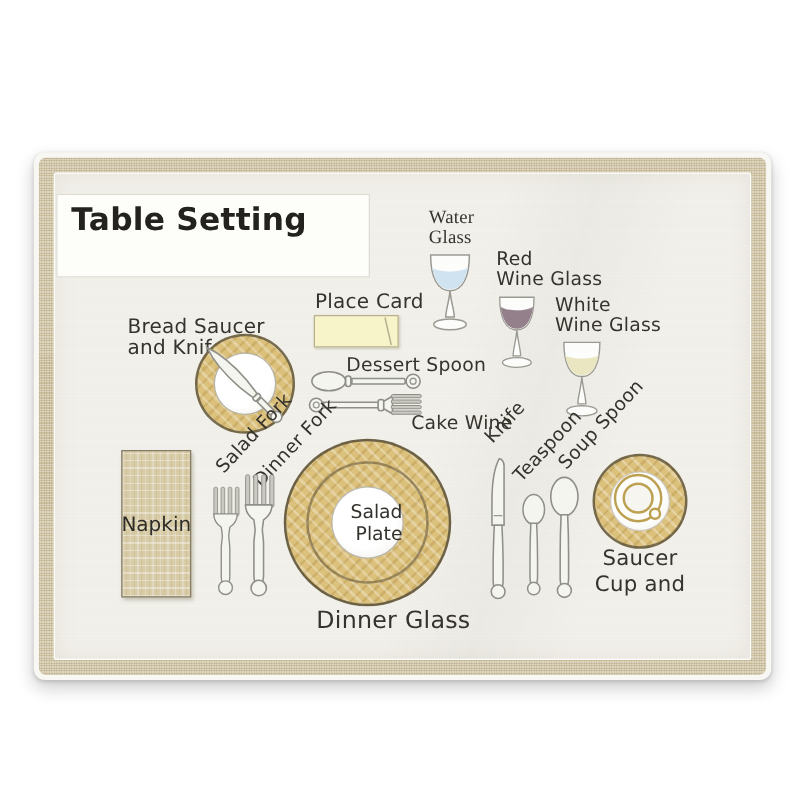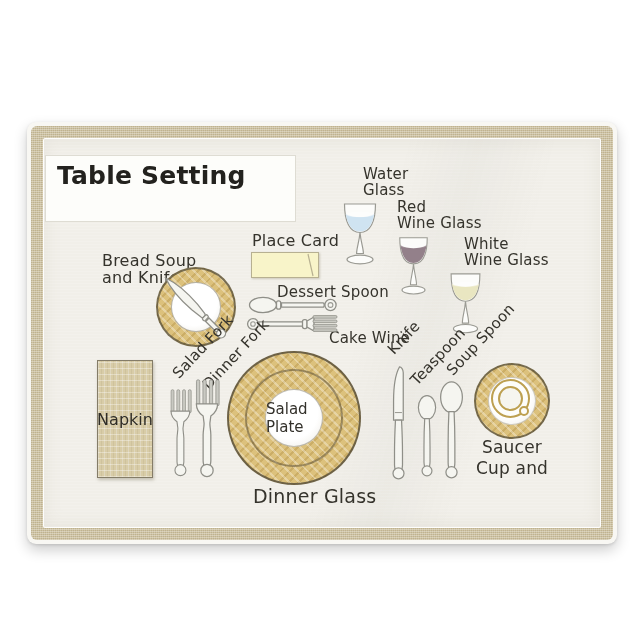--- a/index.html
+++ b/index.html
@@ -52,21 +52,21 @@
   }
   .circ{position:absolute;border-radius:50%;box-sizing:border-box;}
   .bread-plate{left:156px;top:251px;width:80px;height:80px;border:2px solid rgba(78,70,52,.72);}
   .bread-plate-center{left:171px;top:266px;width:50px;height:50px;background:radial-gradient(circle at 45% 40%, #ffffff 60%, #e9e7df 100%);border:1px solid rgba(96,88,68,.45);}
   .dinner-plate{left:227px;top:335px;width:134px;height:134px;border:2px solid rgba(78,70,52,.78);}
   .salad-plate-ring{left:245px;top:353px;width:98px;height:98px;border:2px solid rgba(96,84,56,.55);}
   .salad-plate-center{
     left:265px;top:373px;width:58px;height:58px;
     background:radial-gradient(circle at 45% 40%, #ffffff 58%, #eae8e0 100%);
     border:1px solid rgba(96,88,68,.40);
-    display:flex;flex-direction:column;align-items:flex-start;justify-content:center;
+    display:flex;flex-direction:column;align-items:flex-end;justify-content:center;
   }
   .salad-plate-center .lbl-in{font-size:15px;line-height:18px;color:#33312b;}
   
   .napkin{
     position:absolute;left:97px;top:344px;width:56px;height:118px;box-sizing:border-box;
     background-color:var(--napkin,#d8cca7);
     background-image:
       repeating-linear-gradient(0deg, rgba(255,255,255,.35) 0 1px, transparent 1px 6px),
       repeating-linear-gradient(90deg, rgba(255,255,255,.35) 0 1px, transparent 1px 6px),
       repeating-linear-gradient(90deg, rgba(120,105,70,.10) 0 1px, transparent 1px 3px);
@@ -104,21 +104,21 @@
   <div class="placemat">
     <div class="mat-border"></div>
     <div class="mat-inner"></div>
   </div>
 
   <div class="title-box">
     <div class="title-line">Table Setting</div>
   </div>
 
   <div class="lbl" style="left:102px;top:236px;font-size:16px;">
-    <div>Bread Soup</div>
+    <div>Bread Saucer</div>
     <div>and Knife</div>
   </div>
   <div class="circ gold bread-plate"></div>
   <div class="circ bread-plate-center"></div>
   <div class="item butter-knife" style="left:152px;top:284px;width:88px;height:14px;">
     <svg width="88" height="14" viewBox="0 0 88 14">
       <path class="metal" d="M2,7 C13,3 29,2 43,3 L55,4.5 C57.5,5 57.5,9 55,9.5 L43,11 C29,12 13,11 2,7 Z"></path>
       <rect class="metal" x="56.5" y="3.8" width="3.6" height="6.4" rx="1.4"></rect>
       <path class="metal" d="M61,4.6 H75 C76.4,4.6 76.9,9.4 75,9.4 H61 Z"></path>
       <circle class="metal" cx="80.5" cy="7" r="4.4"></circle>
@@ -151,21 +151,21 @@
       <path class="metal" d="M13,8.8 H56 C57.4,8.8 57.4,13.2 56,13.2 H13 Z"></path>
       <rect class="metal" x="56.5" y="6.6" width="4.6" height="9" rx="2"></rect>
       <path class="metal" d="M61,8 L68,4 V18 L61,14 Z"></path>
       <rect class="tine" x="67" y="2.6" width="24" height="2.6" rx="1.2"></rect>
       <rect class="tine" x="67" y="7.0" width="24" height="2.6" rx="1.2"></rect>
       <rect class="tine" x="67" y="11.4" width="24" height="2.6" rx="1.2"></rect>
       <rect class="tine" x="67" y="15.8" width="24" height="2.6" rx="1.2"></rect>
     </svg>
   </div>
 
-  <div class="lbl" style="left:363px;top:150px;line-height:16px;">
+  <div class="lbl" style="left:343px;top:150px;line-height:16px;font-family:Liberation Serif, serif;">
     <div>Water</div>
     <div>Glass</div>
   </div>
   <div class="item" style="left:336px;top:186px;">
     <svg width="48" height="66" viewBox="0 0 48 66">
       <path class="glassbody" d="M8.5,2 C8.5,20 14,30.5 24,30.5 C34,30.5 39.5,20 39.5,2 Z"></path>
       <path fill="var(--water,#cfe3f1)" d="M9.7,12 C12,24.5 17,29.4 24,29.4 C31,29.4 36,24.5 38.3,12 C34,14.4 29,15.1 24,15.1 C19,15.1 14,14.4 9.7,12 Z"></path>
       <ellipse fill="rgba(255,255,255,.40)" cx="24" cy="12.4" rx="14.2" ry="2.8"></ellipse>
       <path class="glassbody" d="M24,30.5 C23.2,40 20.6,46 20.6,51.5 L27.4,51.5 C27.4,46 24.8,40 24,30.5 Z"></path>
       <ellipse class="glassbody" cx="24" cy="57.5" rx="13" ry="4.3"></ellipse>
@@ -179,21 +179,21 @@
   <div class="item" style="left:392px;top:220px;">
     <svg width="43" height="62" viewBox="0 0 48 70">
       <path class="glassbody" d="M8.5,2 C8.5,21 14,31.5 24,31.5 C34,31.5 39.5,21 39.5,2 Z"></path>
       <path fill="var(--red-wine,#93808a)" d="M9.3,10.5 C11.5,25 16.8,30.4 24,30.4 C31.2,30.4 36.5,25 38.7,10.5 C34,13 29,13.8 24,13.8 C19,13.8 14,13 9.3,10.5 Z"></path>
       <ellipse fill="rgba(255,255,255,.22)" cx="24" cy="11" rx="14.6" ry="2.9"></ellipse>
       <path class="glassbody" d="M24,31.5 C23.2,42 20.6,48.5 20.6,55 L27.4,55 C27.4,48.5 24.8,42 24,31.5 Z"></path>
       <ellipse class="glassbody" cx="24" cy="61" rx="13" ry="4.4"></ellipse>
     </svg>
   </div>
 
-  <div class="lbl" style="left:464px;top:220px;line-height:16px;">
+  <div class="lbl" style="left:444px;top:220px;line-height:16px;">
     <div>White</div>
     <div>Wine Glass</div>
   </div>
   <div class="item" style="left:443px;top:256px;">
     <svg width="45" height="65" viewBox="0 0 48 70">
       <path class="glassbody" d="M8.5,2 C8.5,21 14,31.5 24,31.5 C34,31.5 39.5,21 39.5,2 Z"></path>
       <path fill="var(--white-wine,#e9e6c1)" d="M9.5,13 C12,26 17,30.4 24,30.4 C31,30.4 36,26 38.5,13 C34,15.2 29,15.9 24,15.9 C19,15.9 14,15.2 9.5,13 Z"></path>
       <ellipse fill="rgba(255,255,255,.45)" cx="24" cy="13.4" rx="14" ry="2.7"></ellipse>
       <path class="glassbody" d="M24,31.5 C23.2,42 20.6,48.5 20.6,55 L27.4,55 C27.4,48.5 24.8,42 24,31.5 Z"></path>
       <ellipse class="glassbody" cx="24" cy="61" rx="13" ry="4.4"></ellipse>

